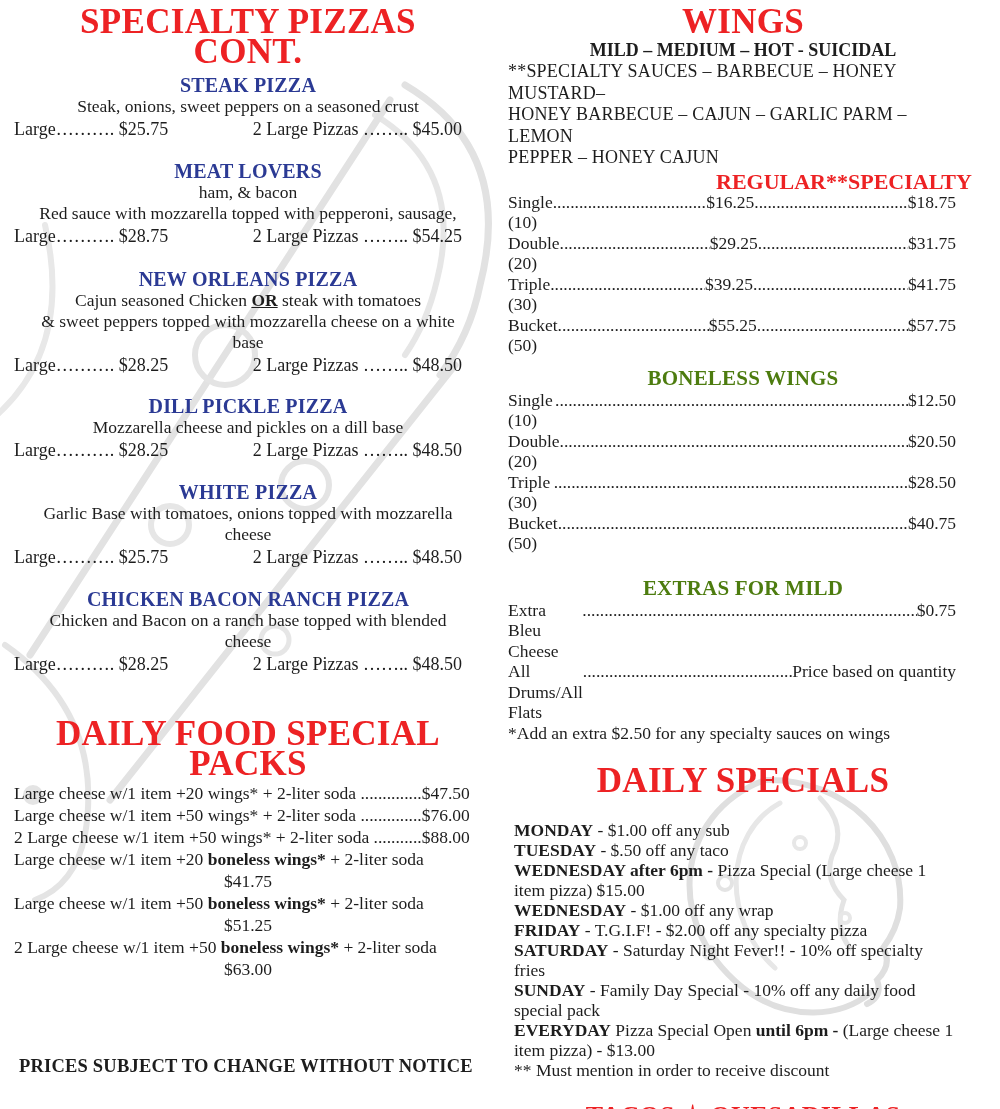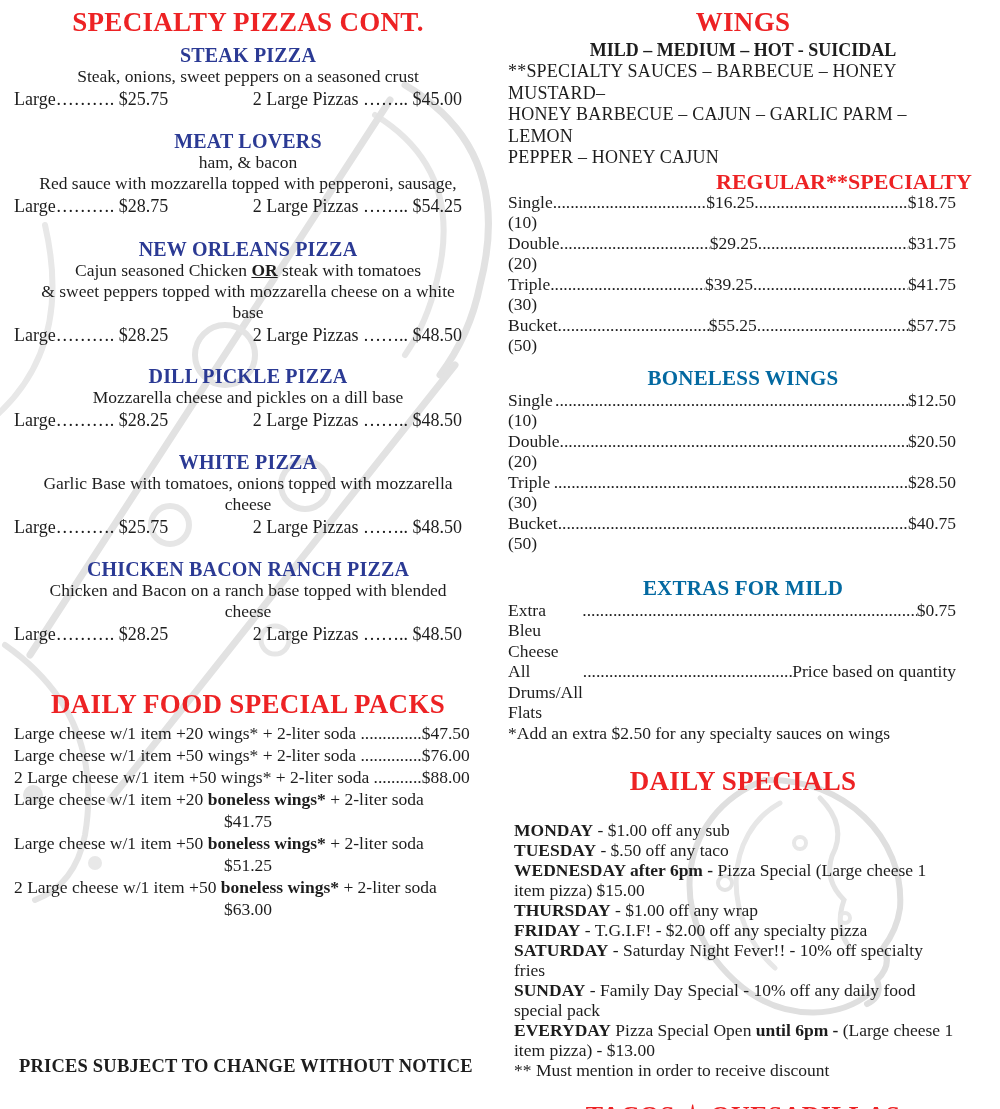--- a/index.html
+++ b/index.html
@@ -5,23 +5,23 @@
   html,body{margin:0;padding:0;background:#ffffff;}
   .page{position:relative;width:1000px;height:1109px;background:#ffffff;overflow:hidden;
         font-family:"Liberation Serif","DejaVu Serif",serif;color:#1d1d1d;}
   .wm{position:absolute;z-index:0;}
   .col{position:absolute;top:0;z-index:1;}
   .col-left{left:14px;width:456px;}
   .col-right{left:508px;width:448px;}
   .center{text-align:center;}
   .cpad-l{padding-left:12px;}
   .cpad-r{padding-left:22px;font-weight:bold;}
-  .main-head{color:#ed2224;font-weight:bold;font-size:27px;line-height:30px;letter-spacing:.3px;}
+  .main-head{color:#ed2224;font-weight:bold;font-size:35px;line-height:30px;letter-spacing:.3px;}
   .sub-head-blue{color:#2b3a94;font-weight:bold;font-size:20px;line-height:22px;letter-spacing:.2px;}
-  .red-sub{color:#0369a1;font-weight:bold;font-size:21px;line-height:23px;letter-spacing:.2px;}
+  .red-sub{color:#4d7c0f;font-weight:bold;font-size:21px;line-height:23px;letter-spacing:.2px;}
   .desc{font-size:17.5px;line-height:21px;}
   .price-row{display:flex;justify-content:space-between;font-size:18px;line-height:21px;margin-top:2px;padding-right:8px;}
   .pizza{margin-top:17px;}
   .pizza:first-of-type{margin-top:7px;}
   .or{font-weight:bold;text-decoration:underline;}
   .packs-head{margin-top:44px;margin-bottom:3px;}
   .pack-line{font-size:17.5px;line-height:22px;}
   .pack-price{font-size:17.5px;line-height:22px;text-align:center;}
   b{font-weight:bold;}
   .heat{font-size:18px;line-height:21px;margin-top:3px;}
@@ -222,21 +222,21 @@
           <span class="price">Price based on quantity</span>
         </div>
       <div class="note">*Add an extra $2.50 for any specialty sauces on wings</div>
     </div>
 
     <div class="main-head center cpad-r" style="margin-top:22px;">DAILY SPECIALS</div>
     <div class="specials-block">
       <div class="special-item"><b>MONDAY</b><span> - $1.00 off any sub</span></div>
       <div class="special-item"><b>TUESDAY</b><span> - $.50 off any taco</span></div>
       <div class="special-item"><b>WEDNESDAY after 6pm -</b><span> Pizza Special (Large cheese 1 item pizza) $15.00</span></div>
-      <div class="special-item"><b>THURSDAY</b><span> - $1.00 off any wrap</span></div>
+      <div class="special-item"><b>WEDNESDAY</b><span> - $1.00 off any wrap</span></div>
       <div class="special-item"><b>FRIDAY</b><span> - T.G.I.F! - $2.00 off any specialty pizza</span></div>
       <div class="special-item"><b>SATURDAY</b><span> - Saturday Night Fever!! - 10% off specialty fries</span></div>
       <div class="special-item"><b>SUNDAY</b><span> - Family Day Special - 10% off any daily food special pack</span></div>
       <div class="special-item"><b>EVERYDAY</b><span> Pizza Special Open </span><b>until 6pm -</b><span> (Large cheese 1 item pizza) - $13.00</span></div>
       <div class="special-item"><span>** Must mention in order to receive discount</span></div>
     </div>
 
     <div class="main-head center cpad-r" style="margin-top:21px;font-size:26px;">TACOS ✶ QUESADILLAS</div>
 
   </div>

